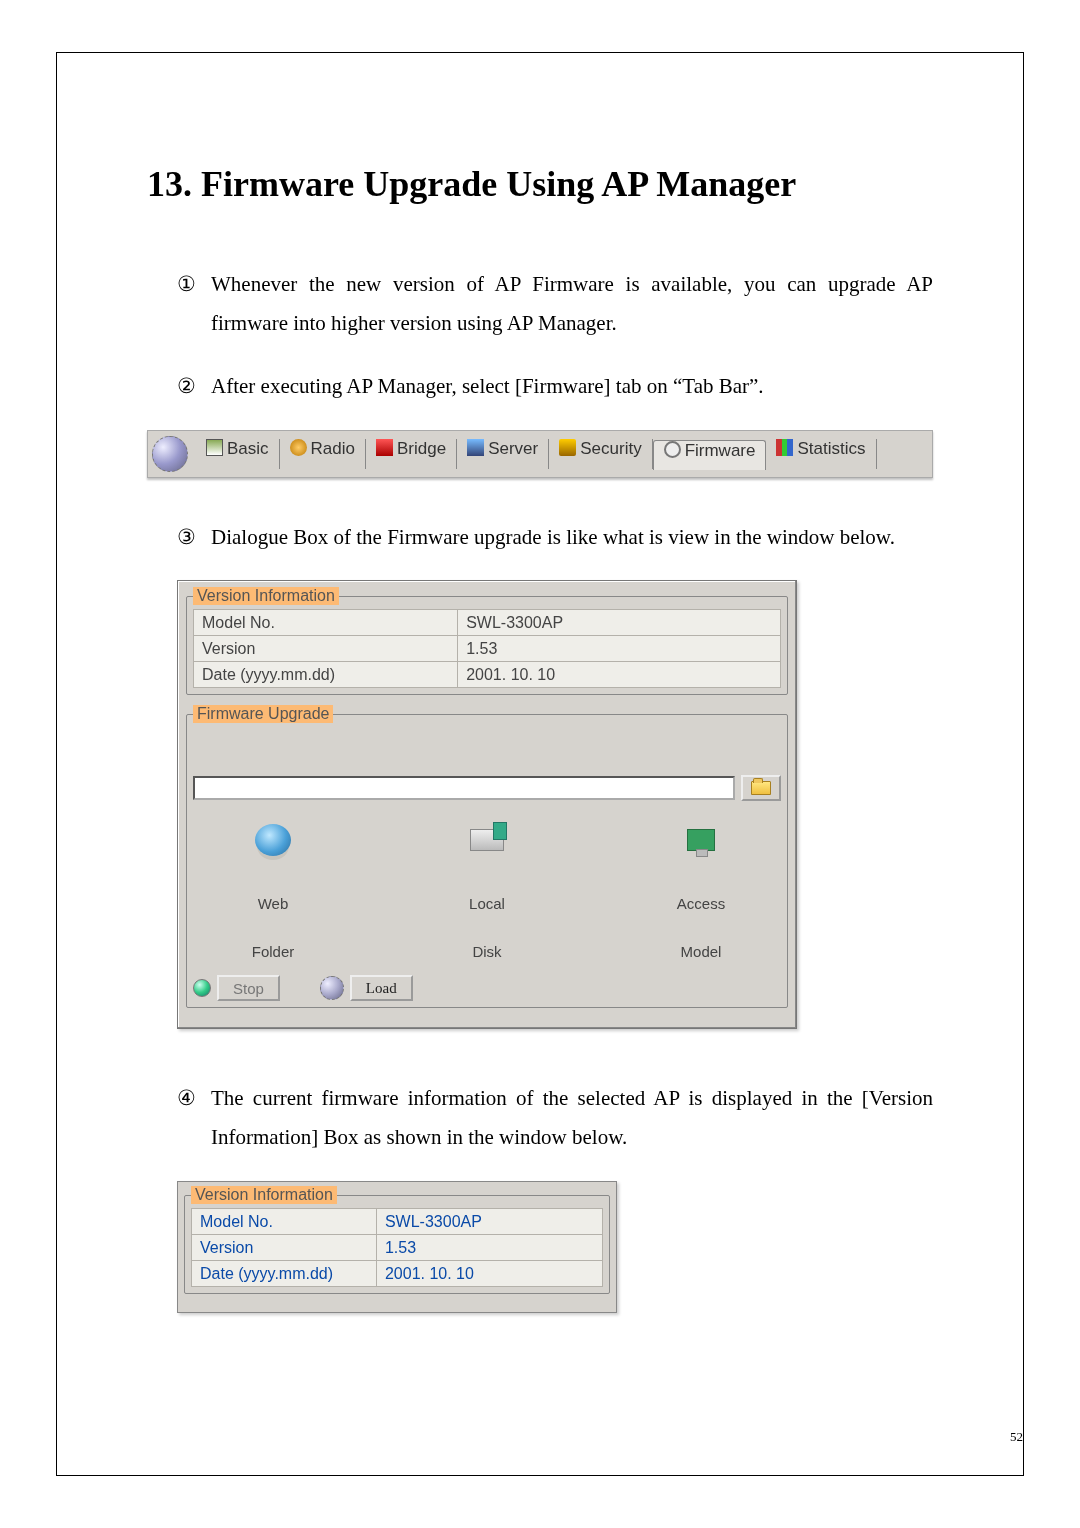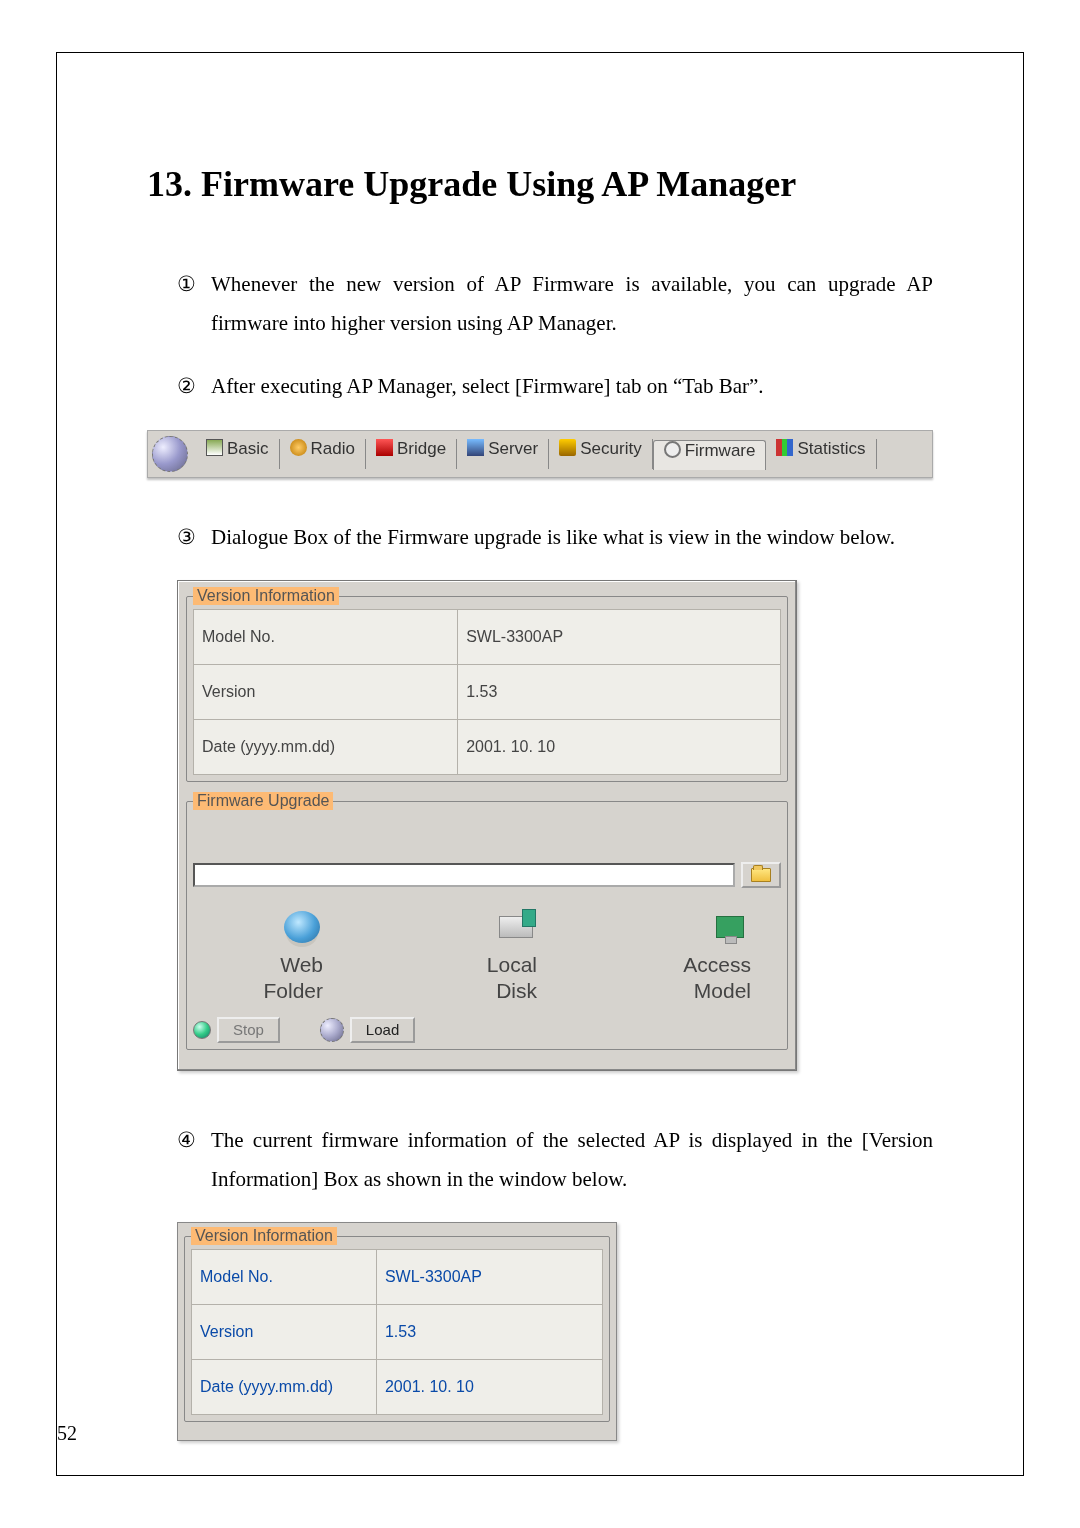--- a/index.html
+++ b/index.html
@@ -119,21 +119,21 @@
     font-size: 16px;
     background: #fdba74;
   }
   table.info {
     width: 100%;
     border-collapse: collapse;
     background: #efeee9;
   }
   table.info td {
     border: 1px solid #b4b1aa;
-    padding: 18px 8px;
+    padding: 3px 8px;
     font-size: 16px;
     color: #444;
     height: 26px;
   }
   table.info td:first-child { width: 45%; }
   .path-row {
     display: flex; align-items: center; gap: 6px;
     margin: 48px 0 10px 0;
   }
   .path-input {
@@ -162,23 +162,24 @@
     background: #f0c860; border:1px solid #a88020; border-bottom:none;
     border-radius: 2px 2px 0 0;
   }
   .three-icons {
     display: flex;
     justify-content: space-between;
     padding: 10px 30px 6px 30px;
     text-align: center;
   }
   .three-icons .col {
-    display: flex; flex-direction: column; align-items: flex-end;
-    font-size: 21px; color: #444; line-height: 1.2;
+    display: flex; flex-direction: column; align-items: center;
+    font-size: 15px; color: #444; line-height: 1.2;
     width: 100px;
+    gap: 30px;
   }
   .big-ico {
     width: 42px; height: 38px; margin-bottom: 6px;
     display: flex; align-items: center; justify-content: center;
   }
   .web-ico {
     width: 36px; height: 32px;
     background: radial-gradient(circle at 40% 35%, #bfe8ff, #4aa0d8 55%, #2a6a9a);
     border-radius: 50%;
     box-shadow: 0 6px 0 -2px #c8c5be;
@@ -213,21 +214,21 @@
     display: flex; align-items: center; gap: 6px;
   }
   .btn {
     height: 26px; padding: 0 14px;
     background: #d6d3ce;
     border: 2px outset #eee;
     font-size: 15px; color: #777;
     display: flex; align-items: center;
     cursor: pointer;
   }
-  .btn.enabled { color: #222; }
+  .btn.enabled { color: #222; font-family: Liberation Serif, serif; }
   .dot-green {
     width: 18px; height: 18px; border-radius: 50%;
     background: radial-gradient(circle at 35% 30%, #cfe, #3c8 50%, #176);
     border: 1px solid #777;
   }
   .load-globe {
     width: 24px; height: 24px; border-radius: 50%;
     background: radial-gradient(circle at 30% 30%, #eef, #aac, #668);
     border: 1px dashed #777;
   }
@@ -241,22 +242,22 @@
     padding: 4px 6px 8px 6px;
     font-family: Tahoma, Arial, sans-serif;
   }
   .dlg-small legend { color: #0a4aa8; }
   .dlg-small table.info td { color: #0a4aa8; }
 
   .page-num {
     position: absolute;
     bottom: 30px;
     left: 0; right: 0;
-    text-align: left;
-    font-size: 20px;
+    text-align: right;
+    font-size: 13px;
   }
 </style>
 </head>
 <body>
 
 <div class="page-frame">
 
   <h2 class="heading">13. Firmware Upgrade Using AP Manager</h2>
 
   <div class="list">

